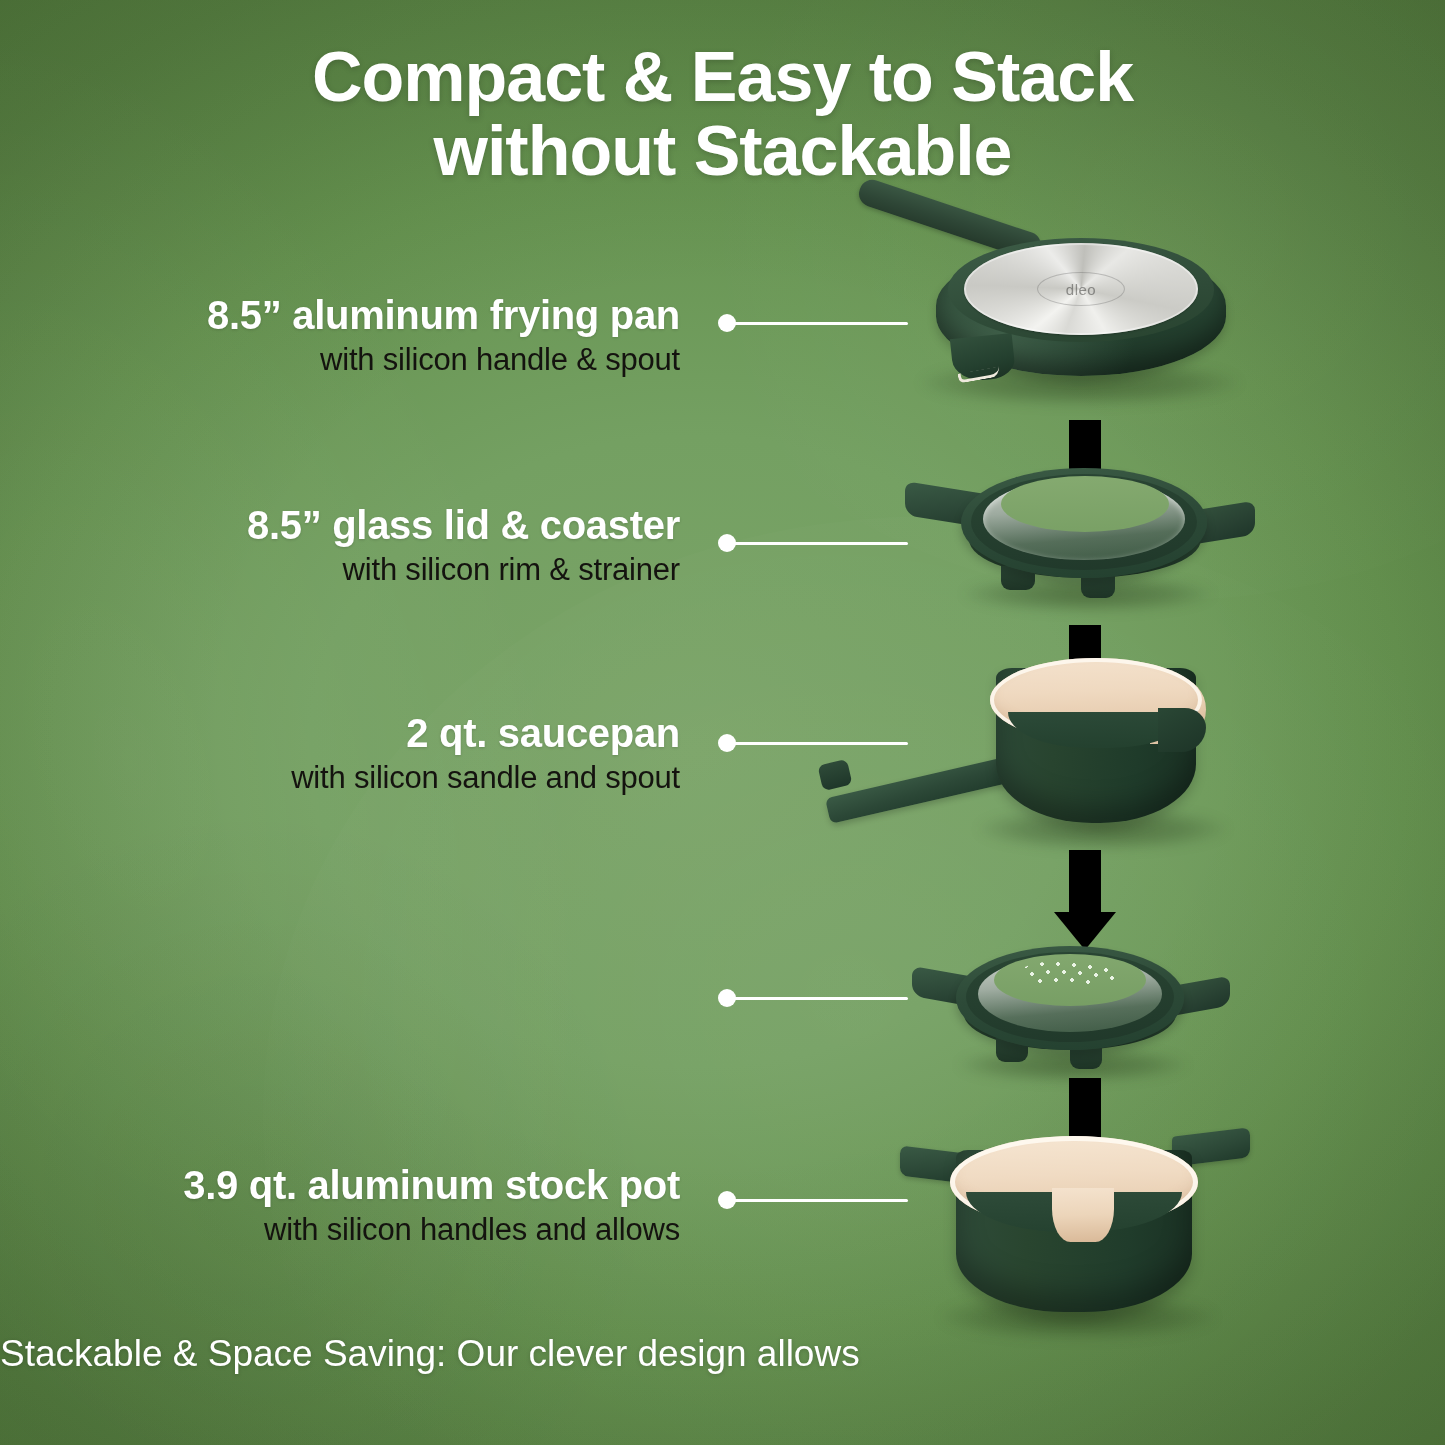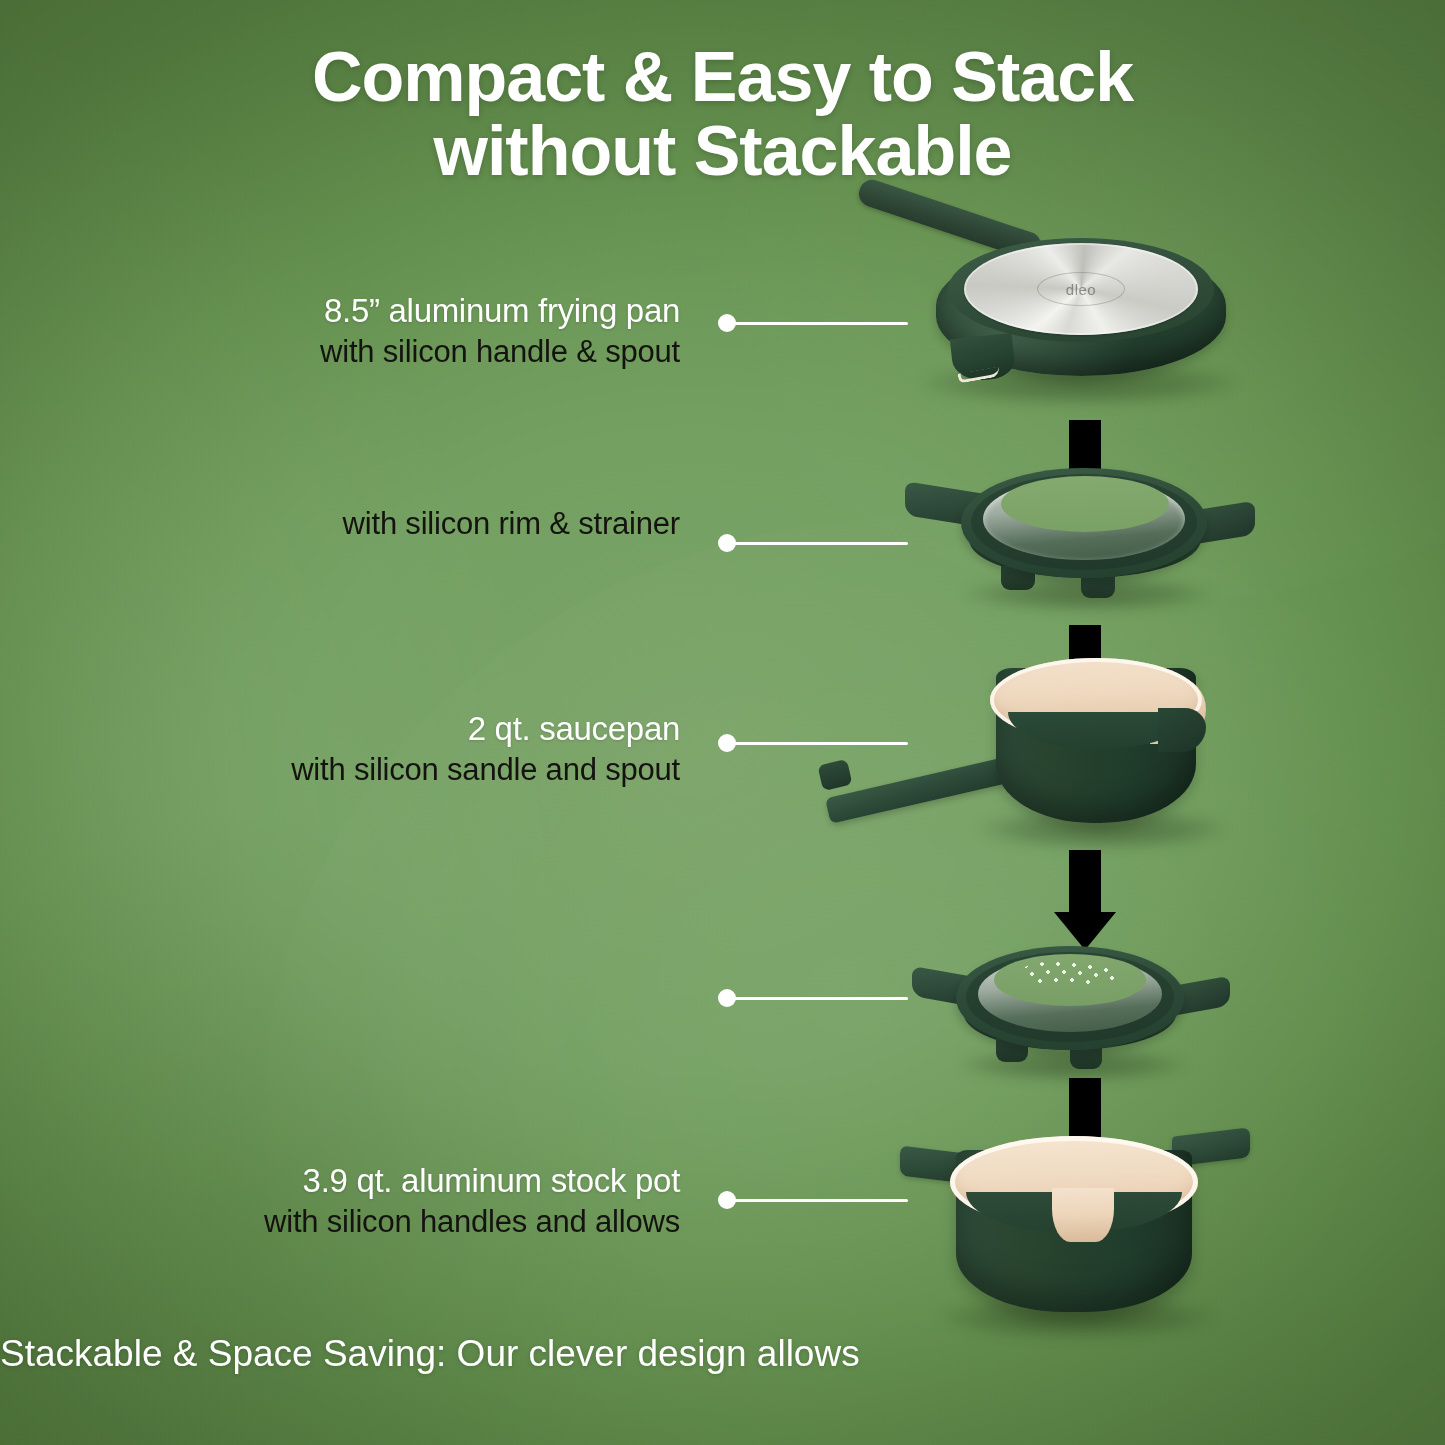--- a/index.html
+++ b/index.html
@@ -68,21 +68,21 @@
     font-size:37px;
     line-height:1.3;
     font-weight:normal;
     text-shadow:0 1px 4px rgba(0,0,0,.18);
   }
   #footer .l2 { display:block; }
 
   
   .callout { position:absolute; text-align:right; }
   .callout .ttl {
-    color:#ffffff; font-weight:normal; font-size:33px; line-height:1.16;
+    color:#ffffff; font-weight:bold; font-size:40px; line-height:1.16;
     letter-spacing:-.3px; white-space:nowrap;
     text-shadow:0 1px 3px rgba(0,0,0,.16);
   }
   .callout .sub {
     color:#14130f; font-weight:normal; font-size:31px; line-height:1.2;
     letter-spacing:-.2px; white-space:nowrap; margin-top:3px;
   }
 
   
   .leader { position:absolute; height:20px; }
@@ -430,20 +430,21 @@
       <div class="pan-logo">dleo</div>
     </div>
   </div>
 
   <div class="arrow" style="left:1053px; top:420px; width:64px; height:98px;">
     <div class="shaft" style="width:32px; height:66px;"></div>
     <div class="head" style="top:62px; border-left-width:31px; border-right-width:31px; border-top-width:38px;"></div>
   </div>
 
   <div class="callout" style="left:120px; top:502px; width:560px;">
+    <div class="ttl">8.5” glass lid &amp; coaster</div>
     <div class="sub">with silicon rim &amp; strainer</div>
   </div>
   <div class="leader" style="left:718px; top:533px; width:190px;">
     <div class="dot"></div>
     <div class="line" style="width:181px;"></div>
   </div>
 
   <div class="prod" id="lid1">
     <div class="shadow"></div>
     <div class="tab-l"></div>

